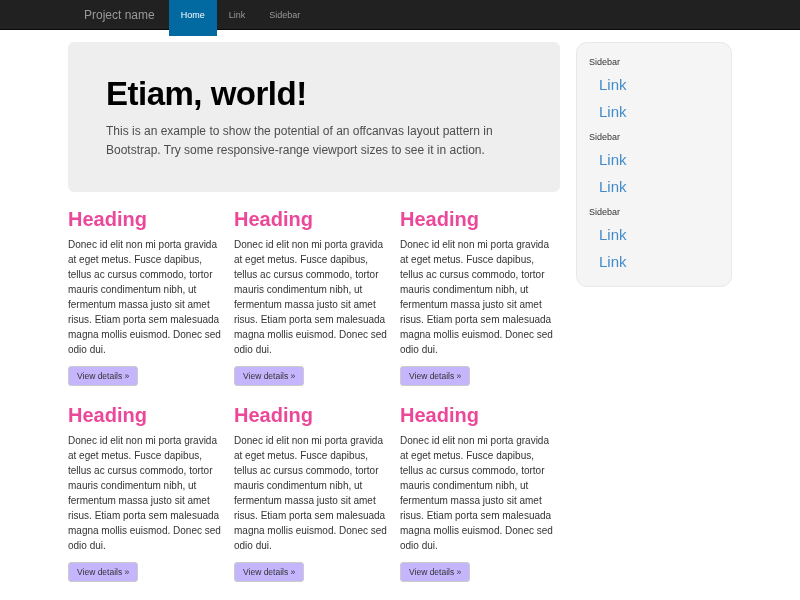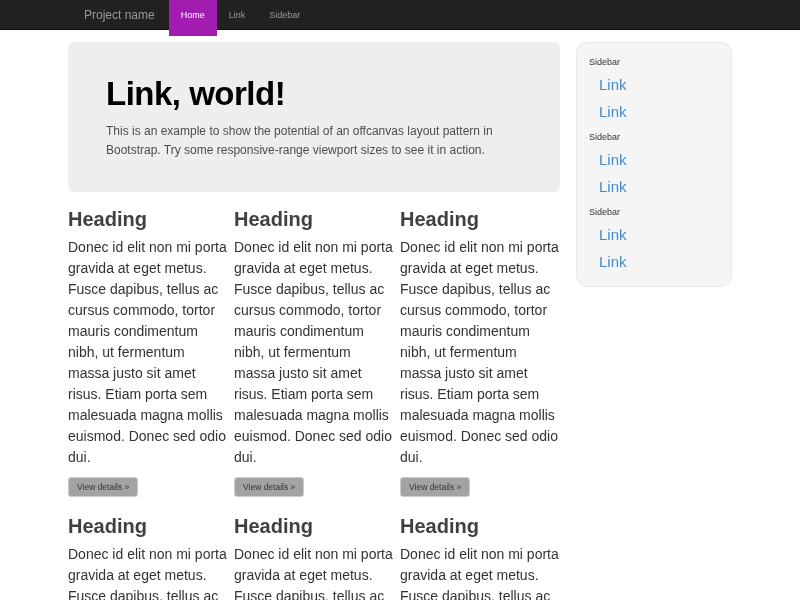--- a/index.html
+++ b/index.html
@@ -32,21 +32,21 @@
   }
   .nav { display: flex; list-style: none; }
   .nav-item {
     color: #999;
     font-size: 9px;
     line-height: 30px;
     padding: 0 12px;
     cursor: pointer;
   }
   .nav-item.active {
-    background: #a21caf;
+    background: #0369a1;
     color: #ffffff;
   }
   
   .content-row {
     display: flex;
     gap: 16px;
     margin-top: 12px;
   }
   .main-col { width: 492px; }
   
@@ -73,35 +73,35 @@
   .cards-row {
     display: flex;
     gap: 6px;
     margin-top: 16px;
   }
   .cards-row + .cards-row { margin-top: 18px; }
   .card { width: 160px; }
   .card h2 {
     font-size: 20px;
     font-weight: bold;
-    color: #404040;
+    color: #ec4899;
     margin-bottom: 6px;
   }
   .card p {
-    font-size: 14px;
+    font-size: 10px;
     line-height: 1.5;
     color: #333;
     margin-bottom: 8px;
   }
   .btn-default {
     display: inline-block;
     font-family: "Liberation Sans", sans-serif;
     font-size: 8.5px;
     color: #333;
-    background: #a3a3a3;
+    background: #c4b5fd;
     border: 1px solid #cccccc;
     border-radius: 3px;
     padding: 4px 8px;
     cursor: pointer;
   }
   
   .sidebar {
     width: 156px;
     align-self: flex-start;
     background: #f5f5f5;
@@ -148,21 +148,21 @@
     </ul>
   </div>
 </div>
 
 <div class="container">
   <div class="content-row">
 
     <div class="main-col">
 
       <div class="jumbotron">
-        <h1>Link, world!</h1>
+        <h1>Etiam, world!</h1>
         <p>This is an example to show the potential of an offcanvas layout pattern in Bootstrap. Try some responsive-range viewport sizes to see it in action.</p>
       </div>
 
       <div class="cards-row">
         <div class="card">
           <h2>Heading</h2>
           <p>Donec id elit non mi porta gravida at eget metus. Fusce dapibus, tellus ac cursus commodo, tortor mauris condimentum nibh, ut fermentum massa justo sit amet risus. Etiam porta sem malesuada magna mollis euismod. Donec sed odio dui.</p>
           <button class="btn-default">View details »</button>
         </div>
         <div class="card">

